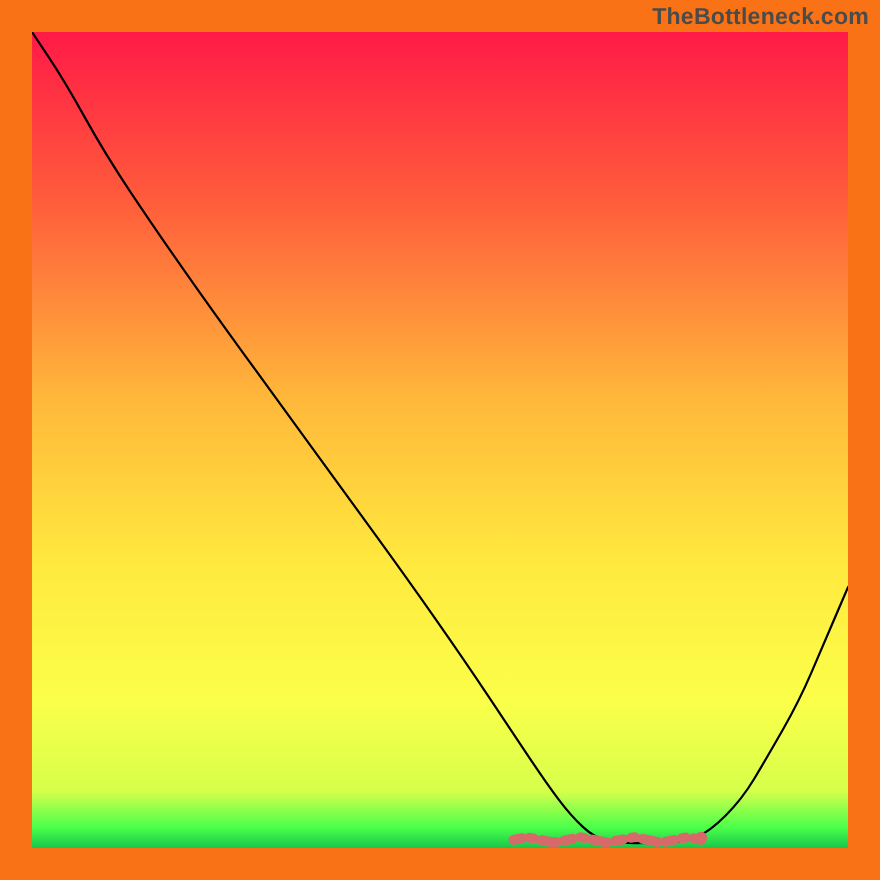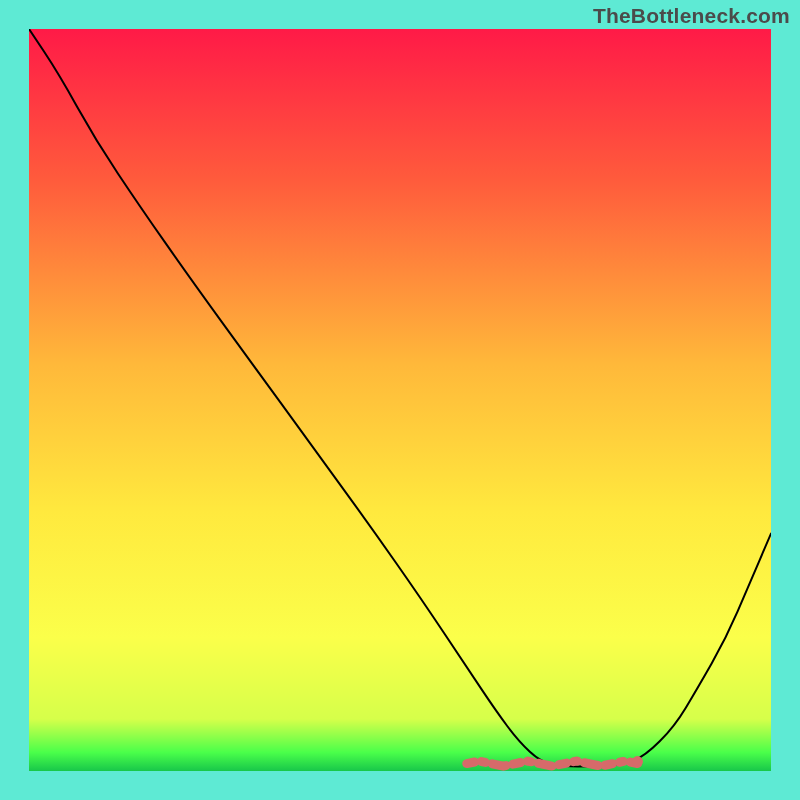--- a/index.html
+++ b/index.html
@@ -8,21 +8,21 @@
     width: 800px;
     height: 800px;
     background: #000;
     font-family: Arial, Helvetica, sans-serif;
     overflow: hidden;
   }
   .frame {
     position: relative;
     width: 800px;
     height: 800px;
-    background: #5eead4;
+    background: #f97316;
   }
   .watermark {
     position: absolute;
     top: 4px;
     right: 10px;
     color: #4b4b4b;
     font-size: 21px;
     font-weight: bold;
     letter-spacing: 0.2px;
     z-index: 10;

